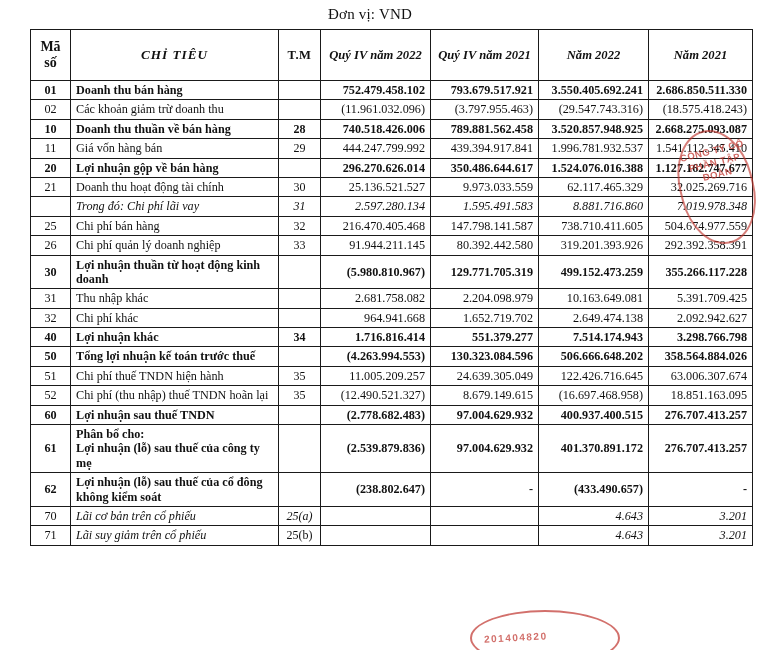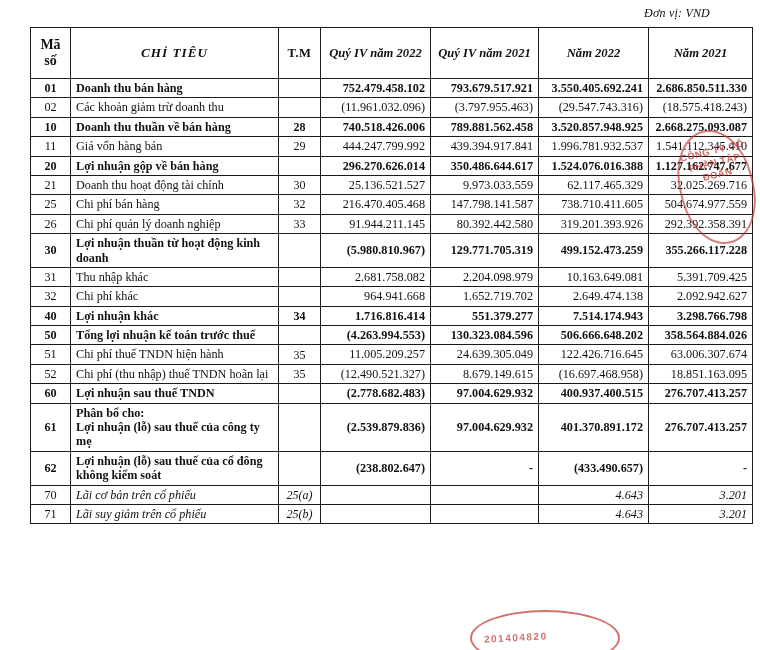--- a/index.html
+++ b/index.html
@@ -16,23 +16,22 @@
     overflow: hidden;
   }
   .page {
     position: relative;
     width: 760px;
     height: 650px;
     box-sizing: border-box;
     padding: 6px 24px 0 30px;
   }
   .unit-line {
-    text-align: right;
-    font-size: 12px;
-    font-style: italic;
+    text-align: center;
+    font-size: 15px;
     padding-right: 26px;
     padding-bottom: 6px;
     letter-spacing: 0.2px;
   }
   table.fs {
     border-collapse: collapse;
     width: 706px;
     table-layout: fixed;
     font-size: 12.2px;
   }
@@ -236,20 +235,29 @@
         <tr>
           <td class="code">21</td>
           <td class="crit">Doanh thu hoạt động tài chính</td>
           <td class="tm">30</td>
           <td class="num">25.136.521.527</td>
           <td class="num">9.973.033.559</td>
           <td class="num">62.117.465.329</td>
           <td class="num">32.025.269.716</td>
         </tr>
         <tr>
+          <td class="code"></td>
+          <td class="crit italic">Trong đó: Chi phí lãi vay</td>
+          <td class="tm italic" style="font-style: italic;">31</td>
+          <td class="num" style="font-style: italic;">2.597.280.134</td>
+          <td class="num" style="font-style: italic;">1.595.491.583</td>
+          <td class="num" style="font-style: italic;">8.881.716.860</td>
+          <td class="num" style="font-style: italic;">7.019.978.348</td>
+        </tr>
+        <tr>
           <td class="code">25</td>
           <td class="crit">Chi phí bán hàng</td>
           <td class="tm">32</td>
           <td class="num">216.470.405.468</td>
           <td class="num">147.798.141.587</td>
           <td class="num">738.710.411.605</td>
           <td class="num">504.674.977.559</td>
         </tr>
         <tr>
           <td class="code">26</td>
@@ -356,21 +364,21 @@
           <td class="crit italic">Lãi cơ bản trên cổ phiếu</td>
           <td class="tm italic" style="font-style: italic;">25(a)</td>
           <td class="num" style="font-style: italic;"></td>
           <td class="num" style="font-style: italic;"></td>
           <td class="num" style="font-style: italic;">4.643</td>
           <td class="num" style="font-style: italic;">3.201</td>
         </tr>
         <tr>
           <td class="code">71</td>
           <td class="crit italic">Lãi suy giảm trên cổ phiếu</td>
-          <td class="tm italic" style="font-style: italic;">25(b)</td>
+          <td class="tm italic" style="">25(b)</td>
           <td class="num" style="font-style: italic;"></td>
           <td class="num" style="font-style: italic;"></td>
           <td class="num" style="font-style: italic;">4.643</td>
           <td class="num" style="font-style: italic;">3.201</td>
         </tr>
       </tbody>
   </table>
 
   <div class="stamp-right">
     <div class="ring"></div>

